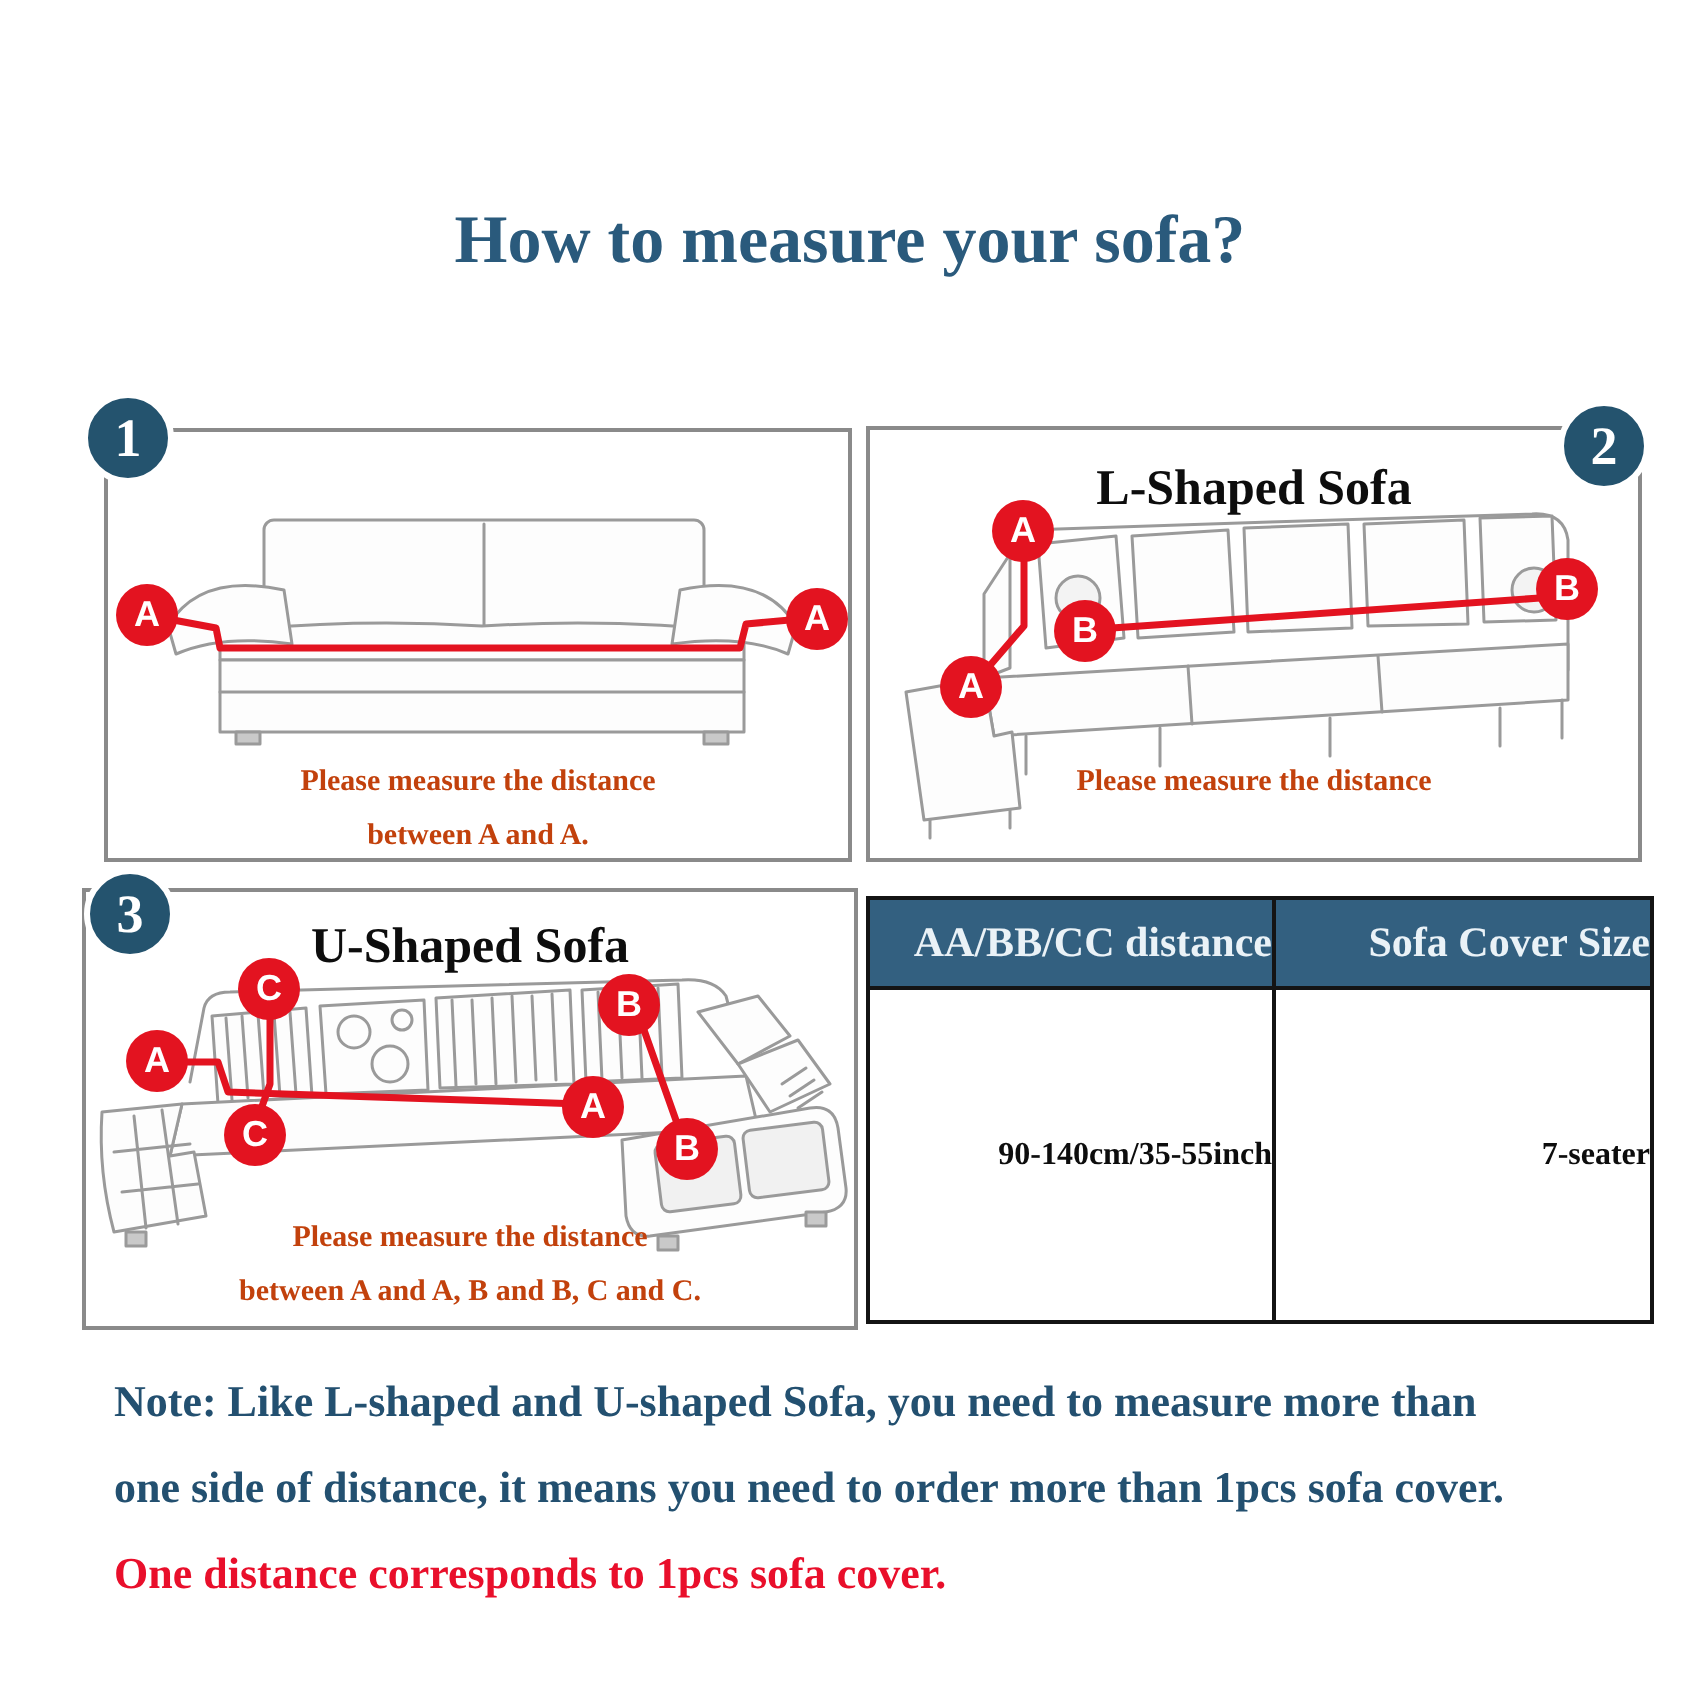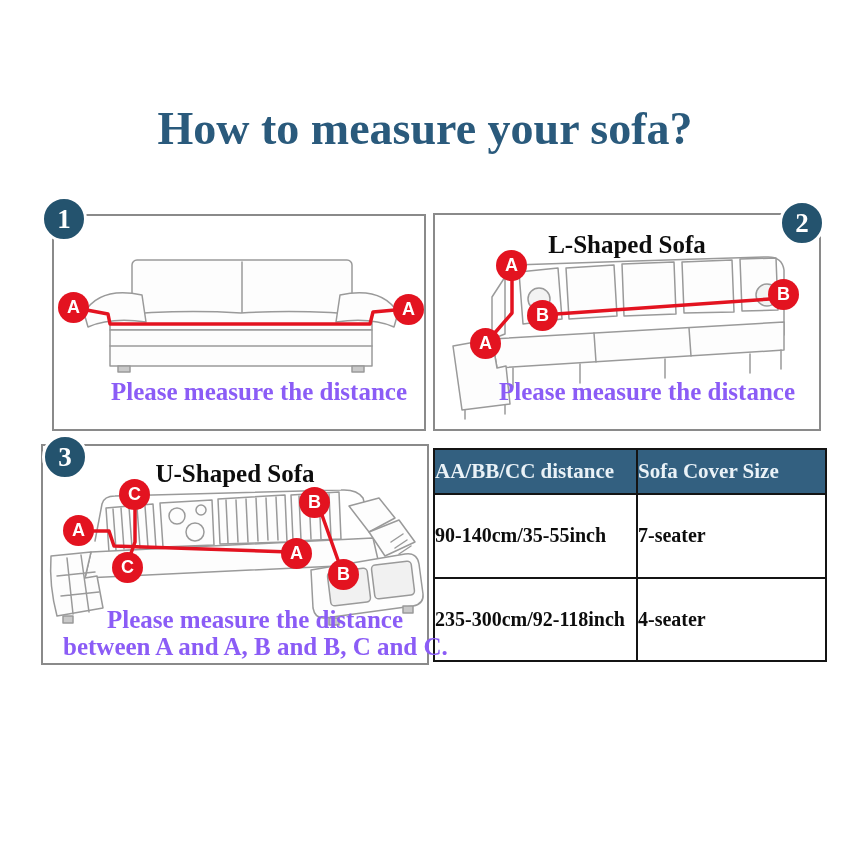--- a/index.html
+++ b/index.html
@@ -10,21 +10,21 @@
     --note-red:#e90f2b;
     --table-header-bg:#336080;
     --table-header-text:#eaf2f7;
     --panel-border:#8a8a8a;
     --sketch-gray:#9a9a9a;
   }
   html,body{margin:0;padding:0;background:#ffffff;}
   .page{position:relative;width:850px;height:850px;background:#fff;overflow:hidden;
         font-family:"Liberation Serif", serif;}
   .page-title{position:absolute;top:102px;left:0;width:850px;text-align:center;
-        font-size:46px;font-weight:700;letter-spacing:0px;color:var(--title-teal);}
+        font-size:34px;font-weight:700;letter-spacing:0px;color:var(--title-teal);}
   .panel{position:absolute;border:2px solid var(--panel-border);background:#fff;}
   #panel1{left:52px;top:214px;width:370px;height:213px;}
   #panel2{left:433px;top:213px;width:384px;height:214px;}
   #panel3{left:41px;top:444px;width:384px;height:217px;}
   .badge{position:absolute;width:40px;height:40px;border-radius:50%;
         background:var(--badge-navy);color:#fff;border:3px solid #fff;
         display:flex;align-items:center;justify-content:center;
         font:700 27px "Liberation Serif", serif;z-index:5;}
   .marker{position:absolute;width:31px;height:31px;border-radius:50%;
         background:var(--marker-red);color:#fff;
@@ -32,31 +32,31 @@
         font:700 18px "Liberation Sans", sans-serif;z-index:4;}
   .panel svg{position:absolute;left:0;top:0;z-index:1;}
   .sketch{stroke:var(--sketch-gray);fill:#fdfdfd;stroke-width:1.5;stroke-linejoin:round;stroke-linecap:round;}
   .sketch-line{fill:none;}
   .redline{stroke:var(--marker-red);stroke-width:3.5;fill:none;stroke-linecap:round;stroke-linejoin:round;}
   .panel-title{position:absolute;left:0;width:100%;text-align:center;z-index:3;
         font-size:25px;font-weight:700;color:#0d0d0d;}
   #panel2 .panel-title{top:16px;}
   #panel3 .panel-title{top:14px;text-align:center;}
   .caption{position:absolute;left:0;width:100%;text-align:center;z-index:3;
-        font-size:25px;font-weight:700;color:#8b5cf6;line-height:27px;padding-left:20px;}
+        font-size:15px;font-weight:700;color:#c2410c;line-height:27px;}
   #panel1 .caption{top:162px;}
   #panel2 .caption{top:163px;}
   #panel3 .caption{top:160px;}
   .caption .nowrap{white-space:nowrap;text-align:center;}
   .size-table{position:absolute;left:433px;top:448px;width:392px;height:214px;
         border-collapse:collapse;table-layout:fixed;}
-  .size-table th,.size-table td{border:2px solid #141414;text-align:left;vertical-align:middle;padding:0;}
+  .size-table th,.size-table td{border:2px solid #141414;text-align:right;vertical-align:middle;padding:0;}
   .size-table th{background:var(--table-header-bg);color:var(--table-header-text);
         font-size:21px;font-weight:700;height:43px;}
-  .size-table td{font-size:20px;font-weight:700;color:#0d0d0d;height:40px;white-space:nowrap;}
+  .size-table td{font-size:16px;font-weight:700;color:#0d0d0d;height:40px;white-space:nowrap;}
   .note{position:absolute;left:57px;top:679px;width:760px;}
   .note p{margin:0;font-size:22px;font-weight:700;line-height:43px;color:var(--note-teal);}
   .note p.red{color:var(--note-red);}
 </style>
 </head>
 <body>
 
 <div class="page">
 
   <div class="page-title">How to measure your sofa?</div>
@@ -74,20 +74,21 @@
         <rect x="298" y="150" width="12" height="6" fill="#c9c9c9"></rect>
         <path d="M30,97 Q46,70 88,79 L92,106 Q57,101 34,111 Z"></path>
         <path d="M344,97 Q328,70 286,79 L282,106 Q317,101 340,111 Z"></path>
       </g>
       <polyline class="redline" points="22,92 54,98 56,108 316,108 319,96 352,93"></polyline>
     </svg>
     <div class="marker" style="left:4px;top:76px;">A</div>
     <div class="marker" style="left:339px;top:78px;">A</div>
     <div class="caption">
       <div>Please measure the distance</div>
+      <div>between A and A.</div>
     </div>
   </div>
 
   <div class="panel" id="panel2">
     <div class="badge" style="left:344px;top:-15px;">2</div>
     <div class="panel-title">L-Shaped Sofa</div>
     <svg width="384" height="214" viewBox="0 0 384 214">
       <g class="sketch">
         <path class="sketch-line" d="M70,62 L79,50 L200,46 L331,42 Q347,41 349,55 L349,120"></path>
         <path d="M70,62 L57,82 L57,124 L70,119 Z"></path>
@@ -171,21 +172,22 @@
       <tr>
         <th>AA/BB/CC distance</th>
         <th>Sofa Cover Size</th>
       </tr>
     </thead>
     <tbody>
       <tr>
         <td>90-140cm/35-55inch</td>
         <td>7-seater</td>
       </tr>
-      <tr>
-        <td>235-300cm/92-118inch</td>
-        <td>4-seater</td>
-      </tr>
     </tbody>
   </table>
 
+  <div class="note">
+    <p>Note: Like L-shaped and U-shaped Sofa, you need to measure more than</p>
+    <p>one side of distance, it means you need to order more than 1pcs sofa cover.</p>
+    <p class="red">One distance corresponds to 1pcs sofa cover.</p>
+  </div>
 
 </div>
 
 </body></html>

